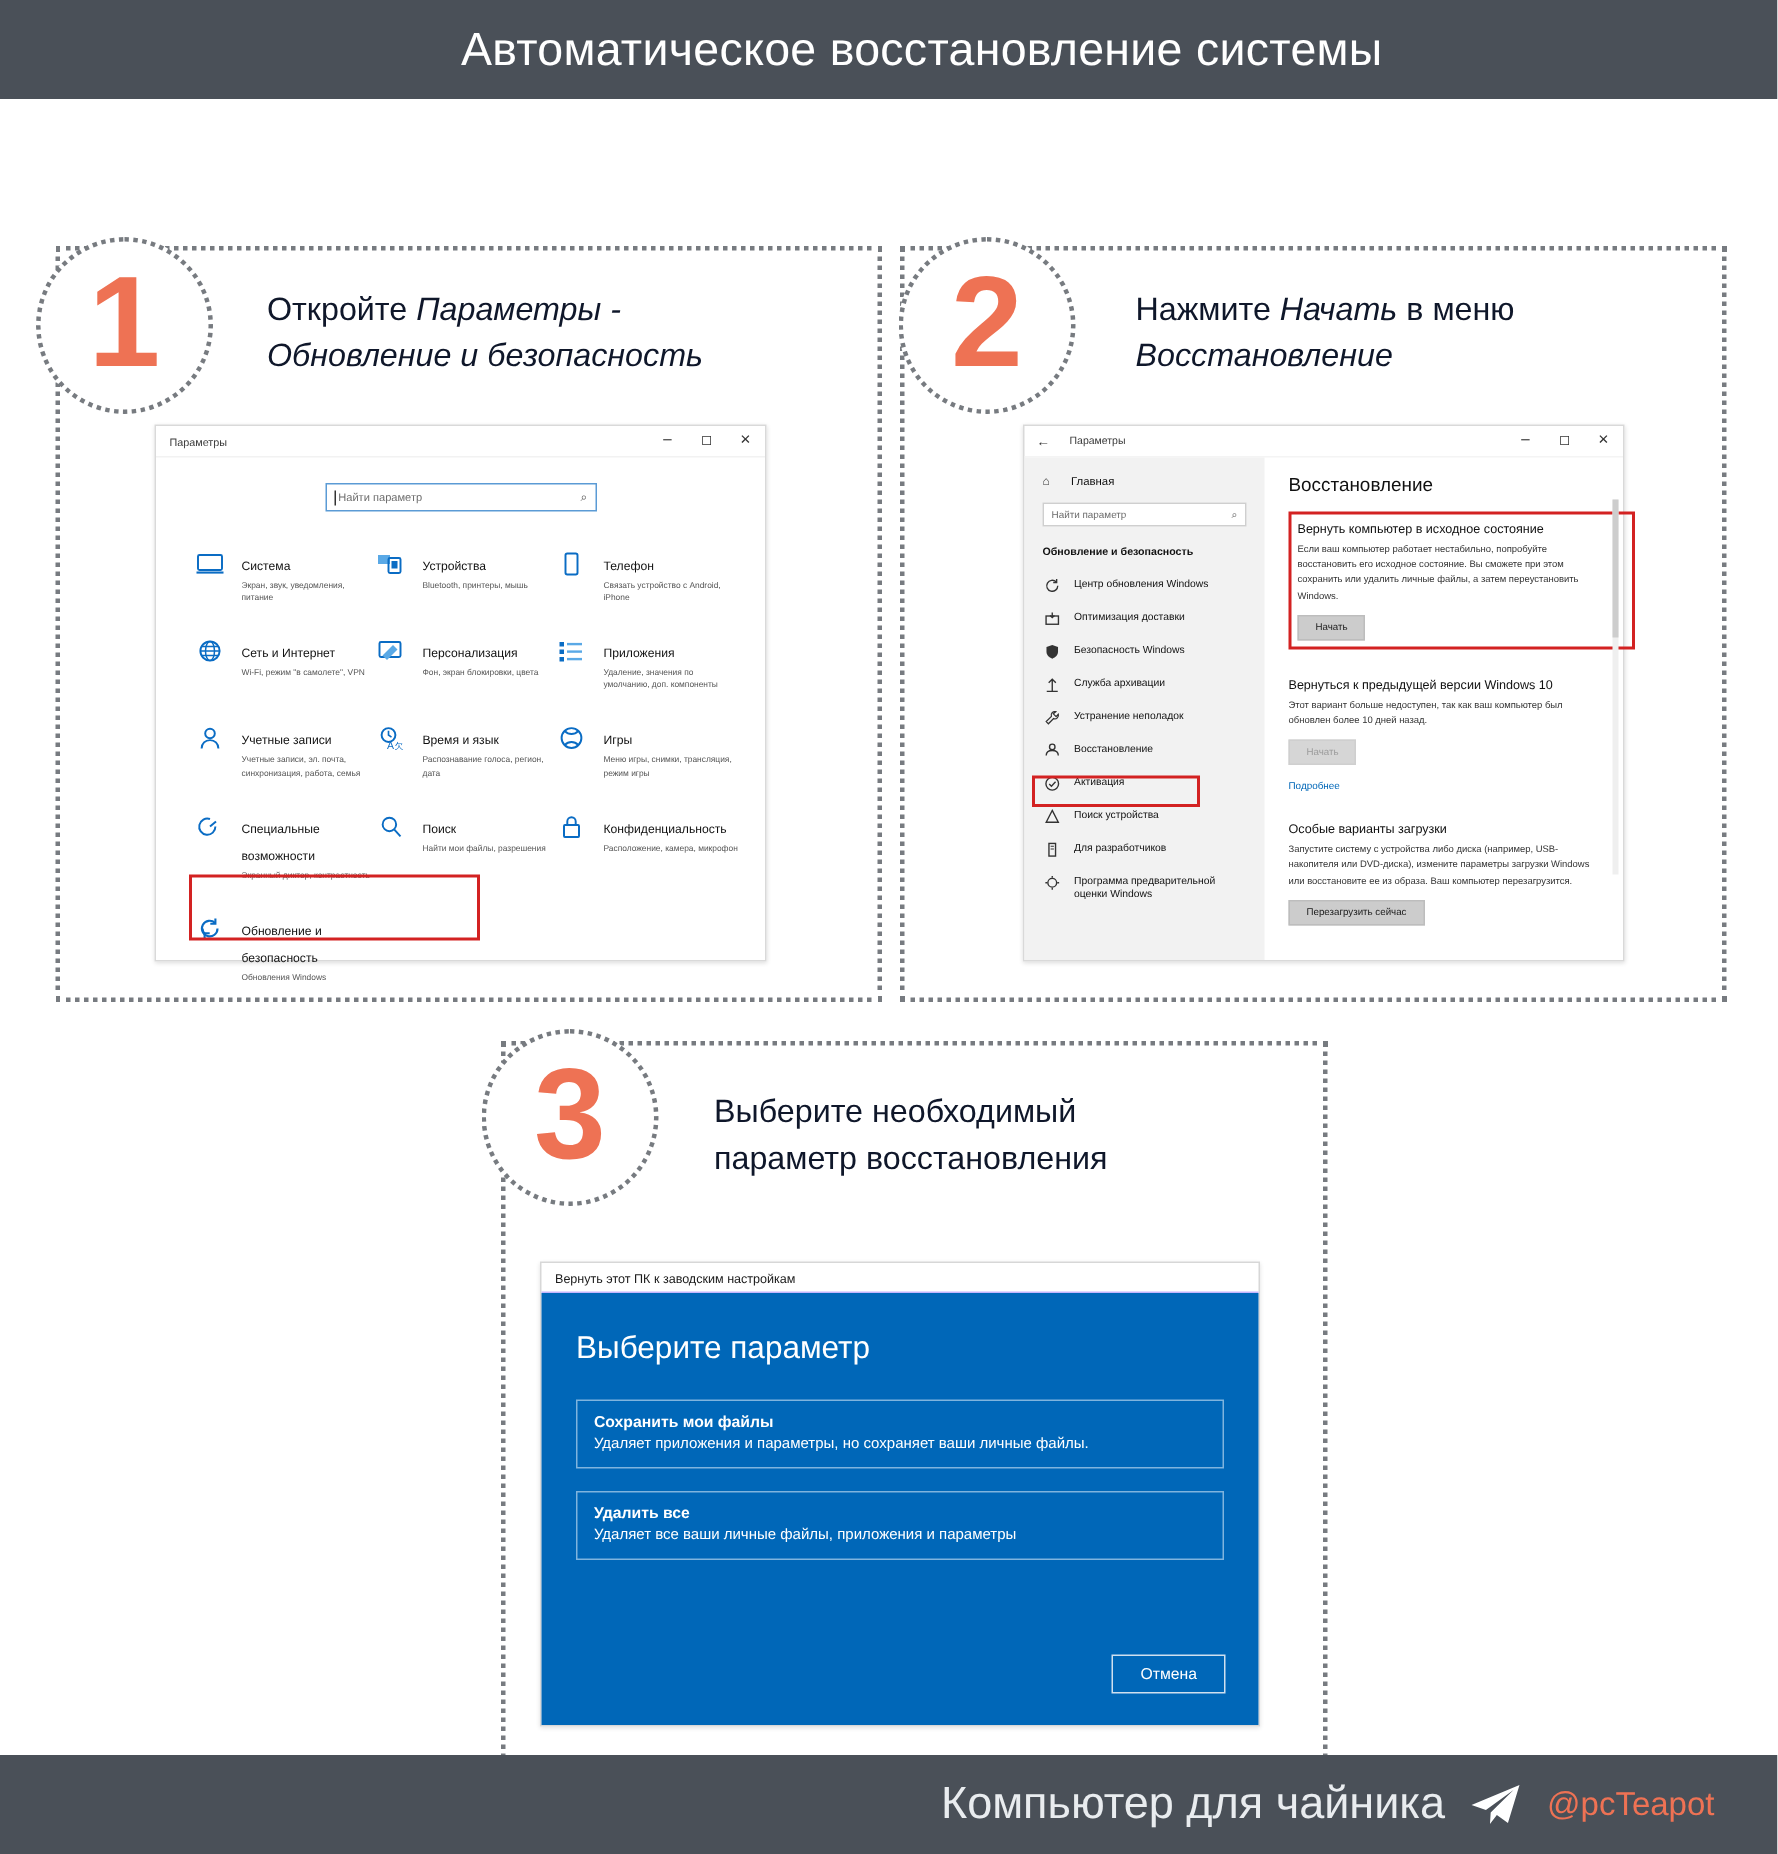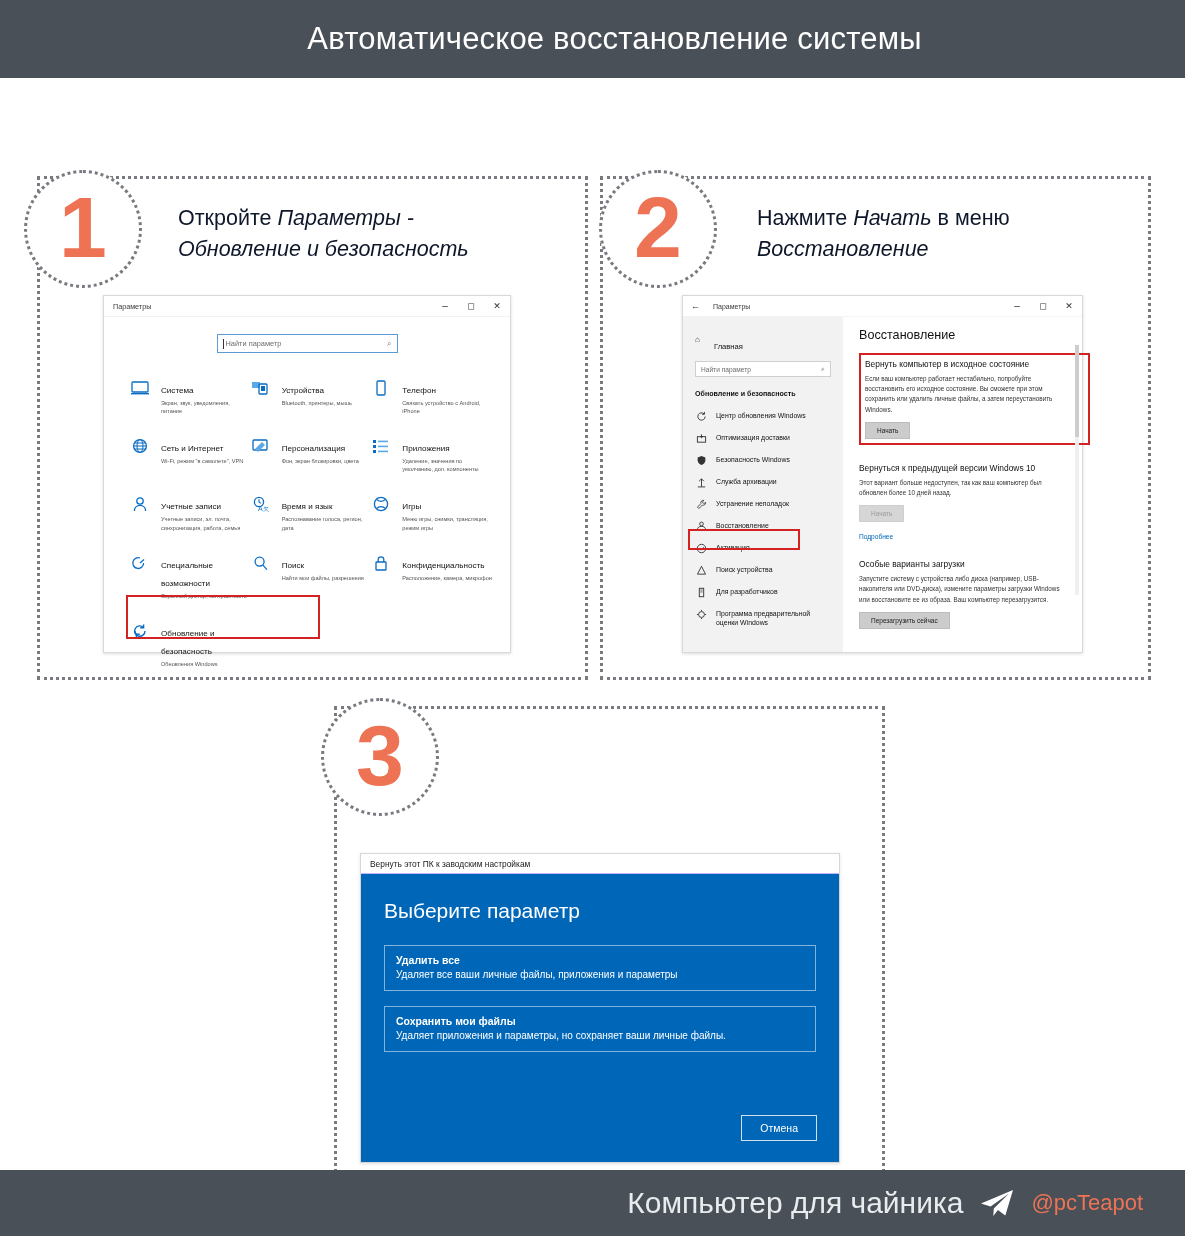--- a/index.html
+++ b/index.html
@@ -6,21 +6,21 @@
   body {
     width: 1185px; height: 1236px;
     background: #ffffff;
     font-family: "Liberation Sans", sans-serif;
     overflow: hidden;
     position: relative;
   }
 
   
   .topbar {
-    height: 78px; background: #4a5058;
+    height: 66px; background: #4a5058;
     display: flex; align-items: center; justify-content: center; padding-left: 44px;
   }
   .topbar-title {
     color: #ffffff; font-size: 31px; font-weight: 400; letter-spacing: .2px;
   }
   .footbar {
     position: absolute; left: 0; bottom: 0; width: 1185px; height: 66px;
     background: #4a5058; display: flex; align-items: center;
     justify-content: flex-end; padding-right: 42px; gap: 16px;
   }
@@ -107,21 +107,21 @@
   }
   .w2 .titlebar .back { font-size: 9px; color: #333; }
   .w2 .titlebar .t { font-size: 7px; color: #3a3a3a; }
   .w2body { flex: 1; display: flex; min-height: 0; }
   .w2nav {
     width: 160px; background: #f2f2f2; padding: 7px 0 0 0;
     position: relative; flex: 0 0 160px;
   }
   .navhome { display: flex; align-items: center; gap: 8px; padding: 4px 0 4px 12px; }
   .navhome .g { font-size: 8px; color: #333; width: 11px; }
-  .navhome .l { font-size: 7.6px; color: #111; margin-top: 14px; }
+  .navhome .l { font-size: 7.6px; color: #111; }
   .navsearch {
     margin: 6px 12px 8px 12px; height: 16px; background: #fff;
     border: 1px solid #cfcfcf; display: flex; align-items: center;
     padding: 0 5px;
   }
   .navsearch .ph { font-size: 6.6px; color: #6c6c6c; }
   .navsearch .mag { margin-left: auto; font-size: 7px; color: #555; }
   .navsec {
     font-size: 7.1px; font-weight: 700; color: #111;
     padding: 5px 12px 7px 12px;
@@ -550,36 +550,40 @@
             <i></i>
           </div>
       </div>
     </div>
   </div>
 
   <div class="step-box" style="left:334px; top:628px; width:551px; height:510px;"></div>
   <div class="step-circle" style="left:321px; top:620px;">
     <span class="step-num">3</span>
   </div>
+  <div class="step-caption" style="left:476px; top:660px; width:400px;">
+    <span>Выберите необходимый</span><br>
+    <span>параметр восстановления</span>
+  </div>
 
   <div class="win w3">
     <div class="titlebar">
       <span class="t">Вернуть этот ПК к заводским настройкам</span>
     </div>
     <div class="w3body">
       <div class="w3h">Выберите параметр</div>
 
       <div class="w3opt">
+        <div class="ot">Сохранить мои файлы</div>
+        <div class="od">Удаляет приложения и параметры, но сохраняет ваши личные файлы.</div>
+      </div>
+
+      <div class="w3opt">
         <div class="ot">Удалить все</div>
         <div class="od">Удаляет все ваши личные файлы, приложения и параметры</div>
-      </div>
-
-      <div class="w3opt">
-        <div class="ot">Сохранить мои файлы</div>
-        <div class="od">Удаляет приложения и параметры, но сохраняет ваши личные файлы.</div>
       </div>
 
       <button class="w3cancel">Отмена</button>
     </div>
   </div>
 
 </div>
 
 <div class="footbar">
   <span class="foot-text">Компьютер для чайника</span>

